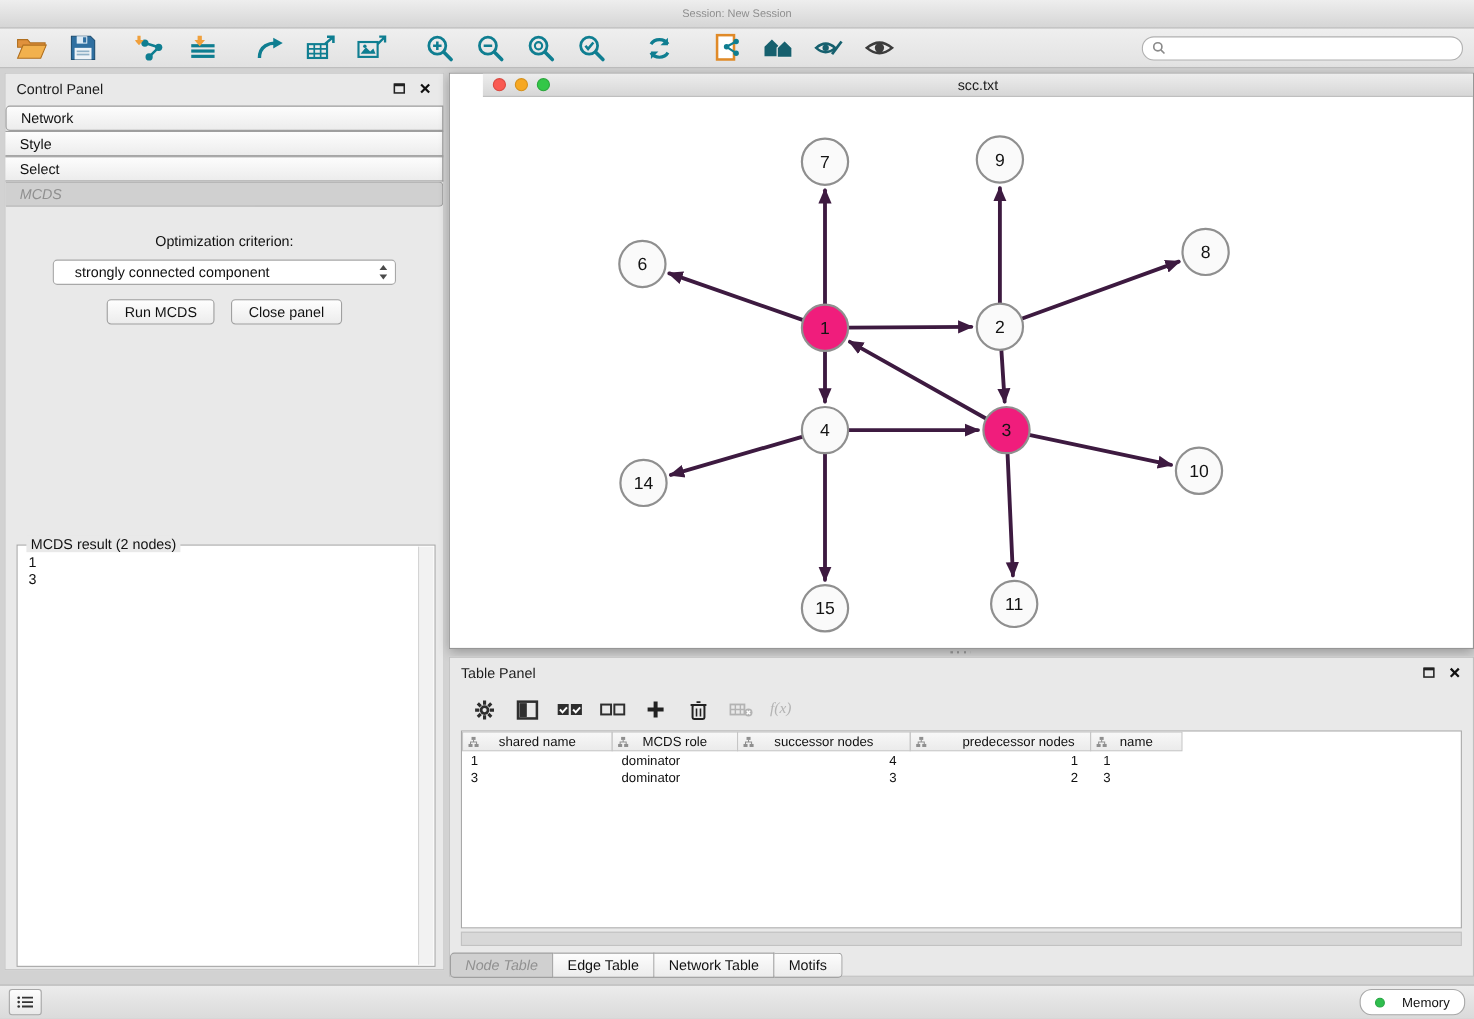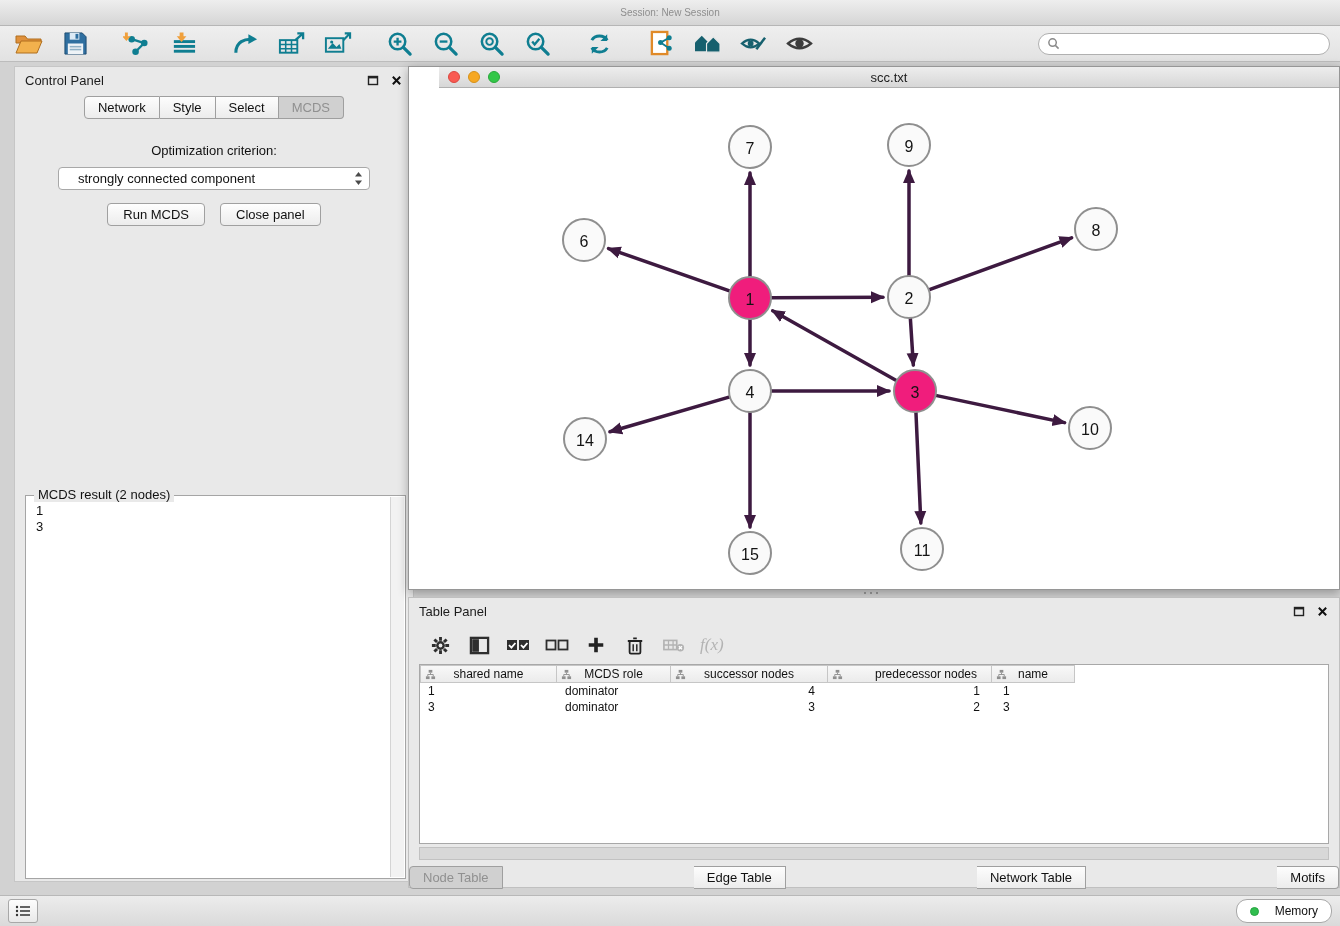--- a/index.html
+++ b/index.html
@@ -27,35 +27,35 @@
   .tb-group{display:flex;align-items:center;gap:8px;margin-right:24px;}
   .tb-btn{width:38px;height:32px;display:flex;align-items:center;justify-content:center;border-radius:4px;}
   .search-field{
     margin-left:auto;width:292px;height:22px;background:#fff;
     border:1px solid #b0b0b0;border-radius:12px;
     display:flex;align-items:center;padding:0 8px;gap:5px;box-sizing:border-box;
   }
   .search-field input{border:none;outline:none;flex:1;font-size:12px;background:transparent;font-family:inherit;}
   
   .control-panel{
-    position:absolute;left:14px;top:66px;width:400px;height:816px;
+    position:absolute;left:4px;top:66px;width:400px;height:816px;
     background:#e9e9e9;border:1px solid #c6c6c6;box-sizing:border-box;
   }
   .panel-header{height:26px;display:flex;align-items:center;padding:0 10px;}
   .panel-title{font-size:13px;color:#1c1c1c;}
   .panel-controls{margin-left:auto;display:flex;gap:9px;align-items:center;}
   .panel-controls .pc{width:14px;height:14px;display:flex;align-items:center;justify-content:center;}
-  .cp-tabs{display:flex;justify-content:center;margin-top:3px;}
+  .cp-tabs{display:flex;justify-content:center;margin-top:3px;flex-direction:column;}
   .tab{
     border:1px solid #9f9f9f;border-left:none;padding:3px 13px;font-size:13px;
     background:linear-gradient(#fdfdfd,#ececec);color:#111;white-space:nowrap;
   }
   .tab:first-child{border-left:1px solid #9f9f9f;border-radius:4px 0 0 4px;}
   .tab:last-child{border-radius:0 4px 4px 0;}
-  .tab.active{background:#d0d0d0;color:#909090;}
+  .tab.active{background:#d0d0d0;color:#909090;font-style:italic;}
   .opt-label{text-align:center;margin-top:24px;font-size:13px;color:#111;}
   .dropdown{
     width:312px;height:23px;margin:9px auto 0;background:#fff;
     border:1px solid #a8a8a8;border-radius:4px;display:flex;align-items:center;
     padding:0 6px 0 19px;box-sizing:border-box;font-size:13px;color:#111;
   }
   .dropdown .dd-value{flex:1;}
   .cp-buttons{display:flex;justify-content:center;gap:15px;margin-top:13px;}
   .btn{
     border:1px solid #a0a0a0;border-radius:4px;background:linear-gradient(#fefefe,#ececec);
@@ -94,36 +94,36 @@
   .light.green{background:#33c748;border:1px solid #2aa73c;}
   .nw-title{position:absolute;left:0;right:0;text-align:center;font-size:13px;color:#1c1c1c;}
   #graph{display:block;}
   
   .table-panel{
     position:absolute;left:408px;top:597px;width:932px;height:291px;
     background:#e9e9e9;border:1px solid #c0c0c0;box-sizing:border-box;
   }
   .tp-toolbar{display:flex;align-items:center;gap:13px;padding:9px 0 7px 18px;}
   .tp-btn{width:26px;height:24px;display:flex;align-items:center;justify-content:center;}
-  .fx{font-family:"Liberation Serif", serif;font-style:italic;font-size:17px;color:#b3b3b3;}
+  .fx{font-family:"Liberation Serif", serif;font-style:italic;font-size:14px;color:#b3b3b3;}
   .table-wrap{margin:0 10px;height:178px;background:#fff;border:1px solid #a8a8a8;position:relative;overflow:hidden;}
   .thead{display:flex;height:18px;}
   .th{
     position:relative;display:flex;align-items:center;justify-content:center;
     font-size:12px;color:#111;background:linear-gradient(#f8f8f8,#ebebeb);
     border:1px solid #c6c6c6;box-sizing:border-box;margin-left:-1px;
   }
   .th:first-child{margin-left:0;}
   .th svg{position:absolute;left:4px;}
   .tr{display:flex;height:16px;align-items:center;font-size:12px;color:#111;}
   .td{box-sizing:border-box;padding:0 8px;overflow:hidden;white-space:nowrap;}
   .c0{width:137px;} .c1{width:115px;} .c2{width:158px;align-items:center;} .c3{width:165px;padding-left:33px;} .c4{width:84px;}
   .td.c2,.td.c3{text-align:right;padding-right:15px;}
   .h-scroll{margin:3px 10px 0;height:11px;background:#d8d8d8;border:1px solid #c2c2c2;}
-  .tp-tabs{display:flex;justify-content:space-between;margin-top:6px;}
+  .tp-tabs{display:flex;justify-content:flex-start;margin-top:6px;}
   
   .status-bar{
     position:absolute;left:0;top:895px;width:1340px;height:31px;
     background:linear-gradient(#ececec,#dadada);border-top:1px solid #b8b8b8;
     display:flex;align-items:center;padding:0 8px;box-sizing:border-box;
   }
   .list-btn{
     width:28px;height:22px;border:1px solid #a8a8a8;border-radius:3px;
     background:linear-gradient(#fdfdfd,#e9e9e9);display:flex;align-items:center;justify-content:center;
   }

